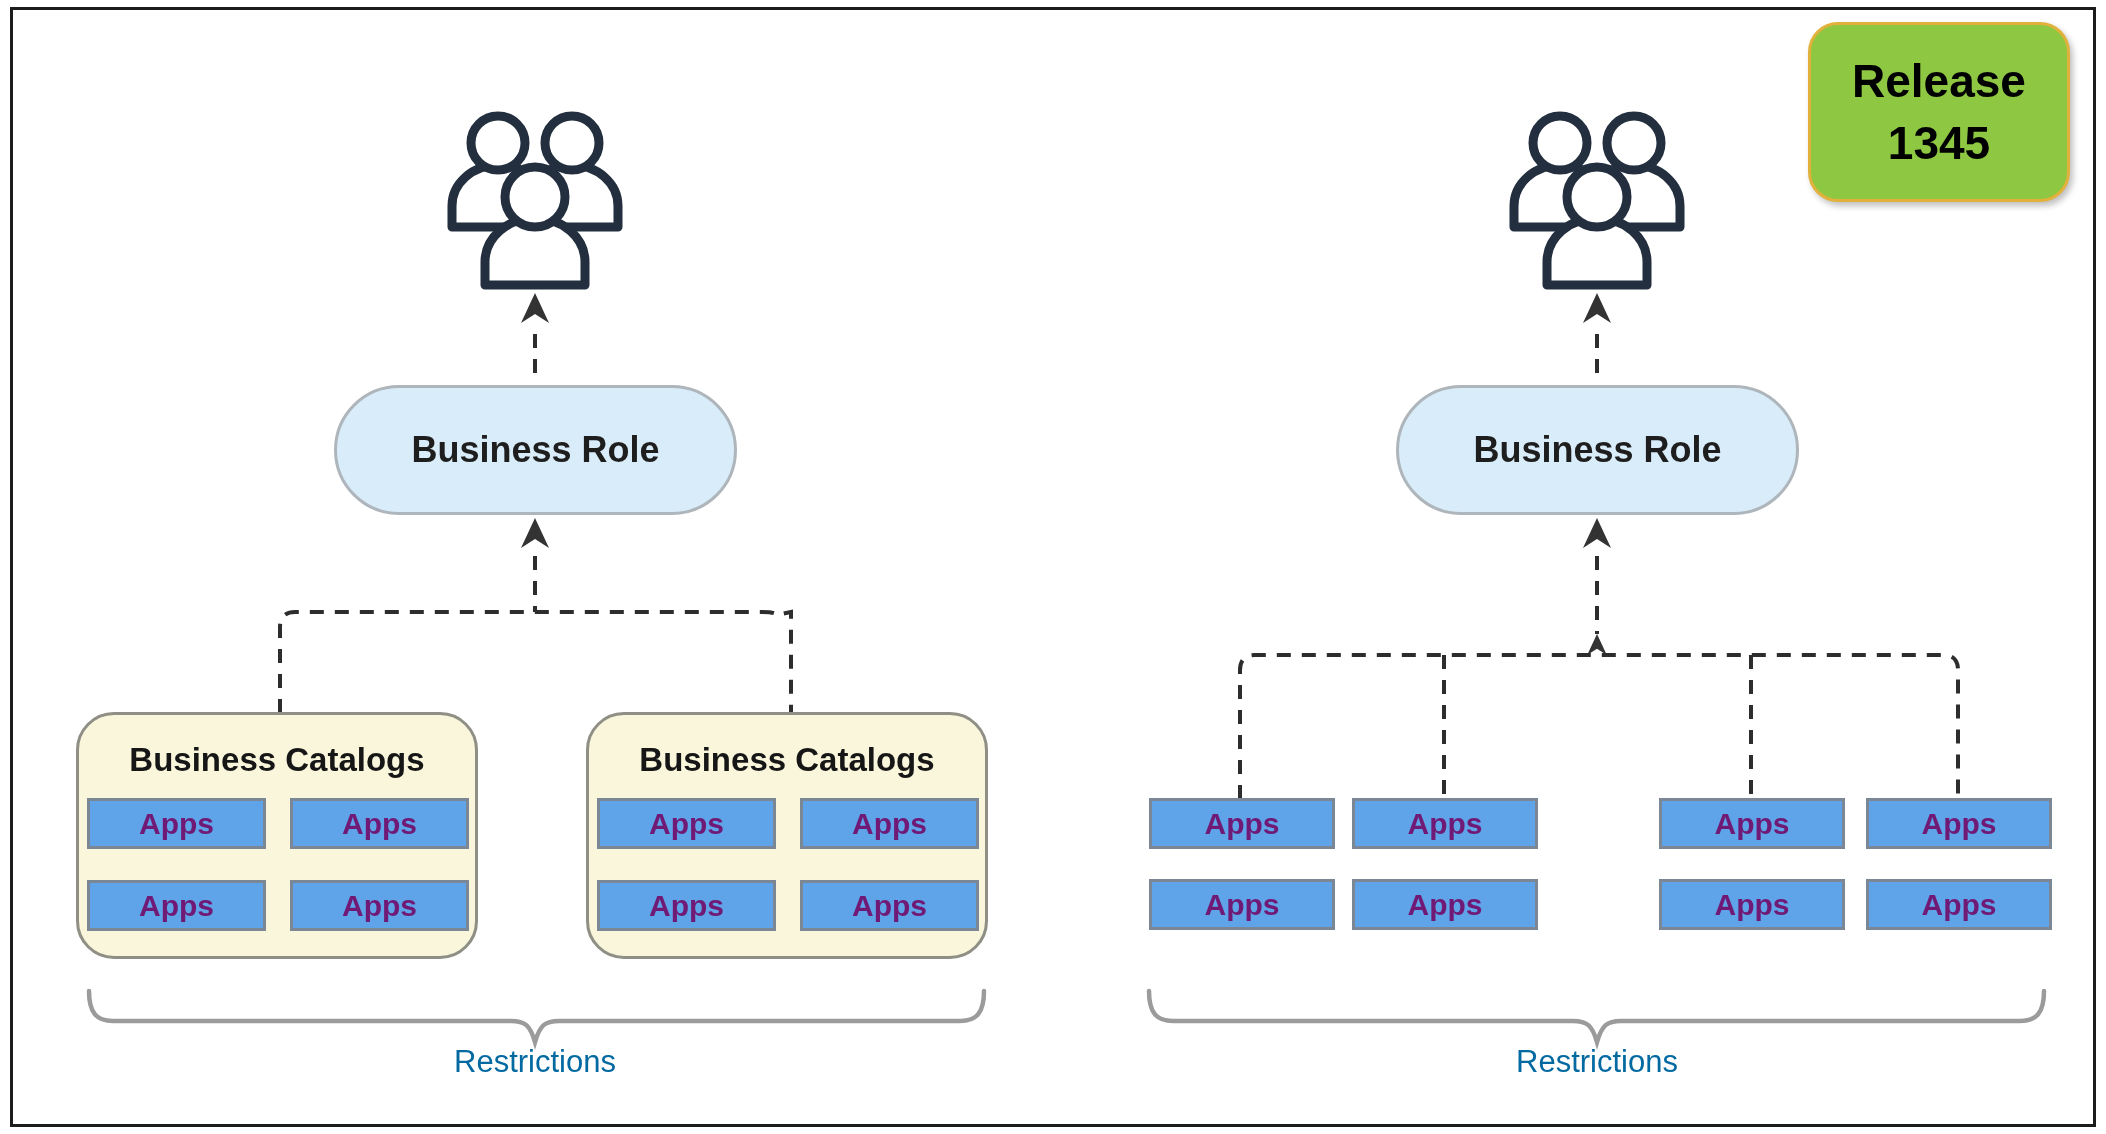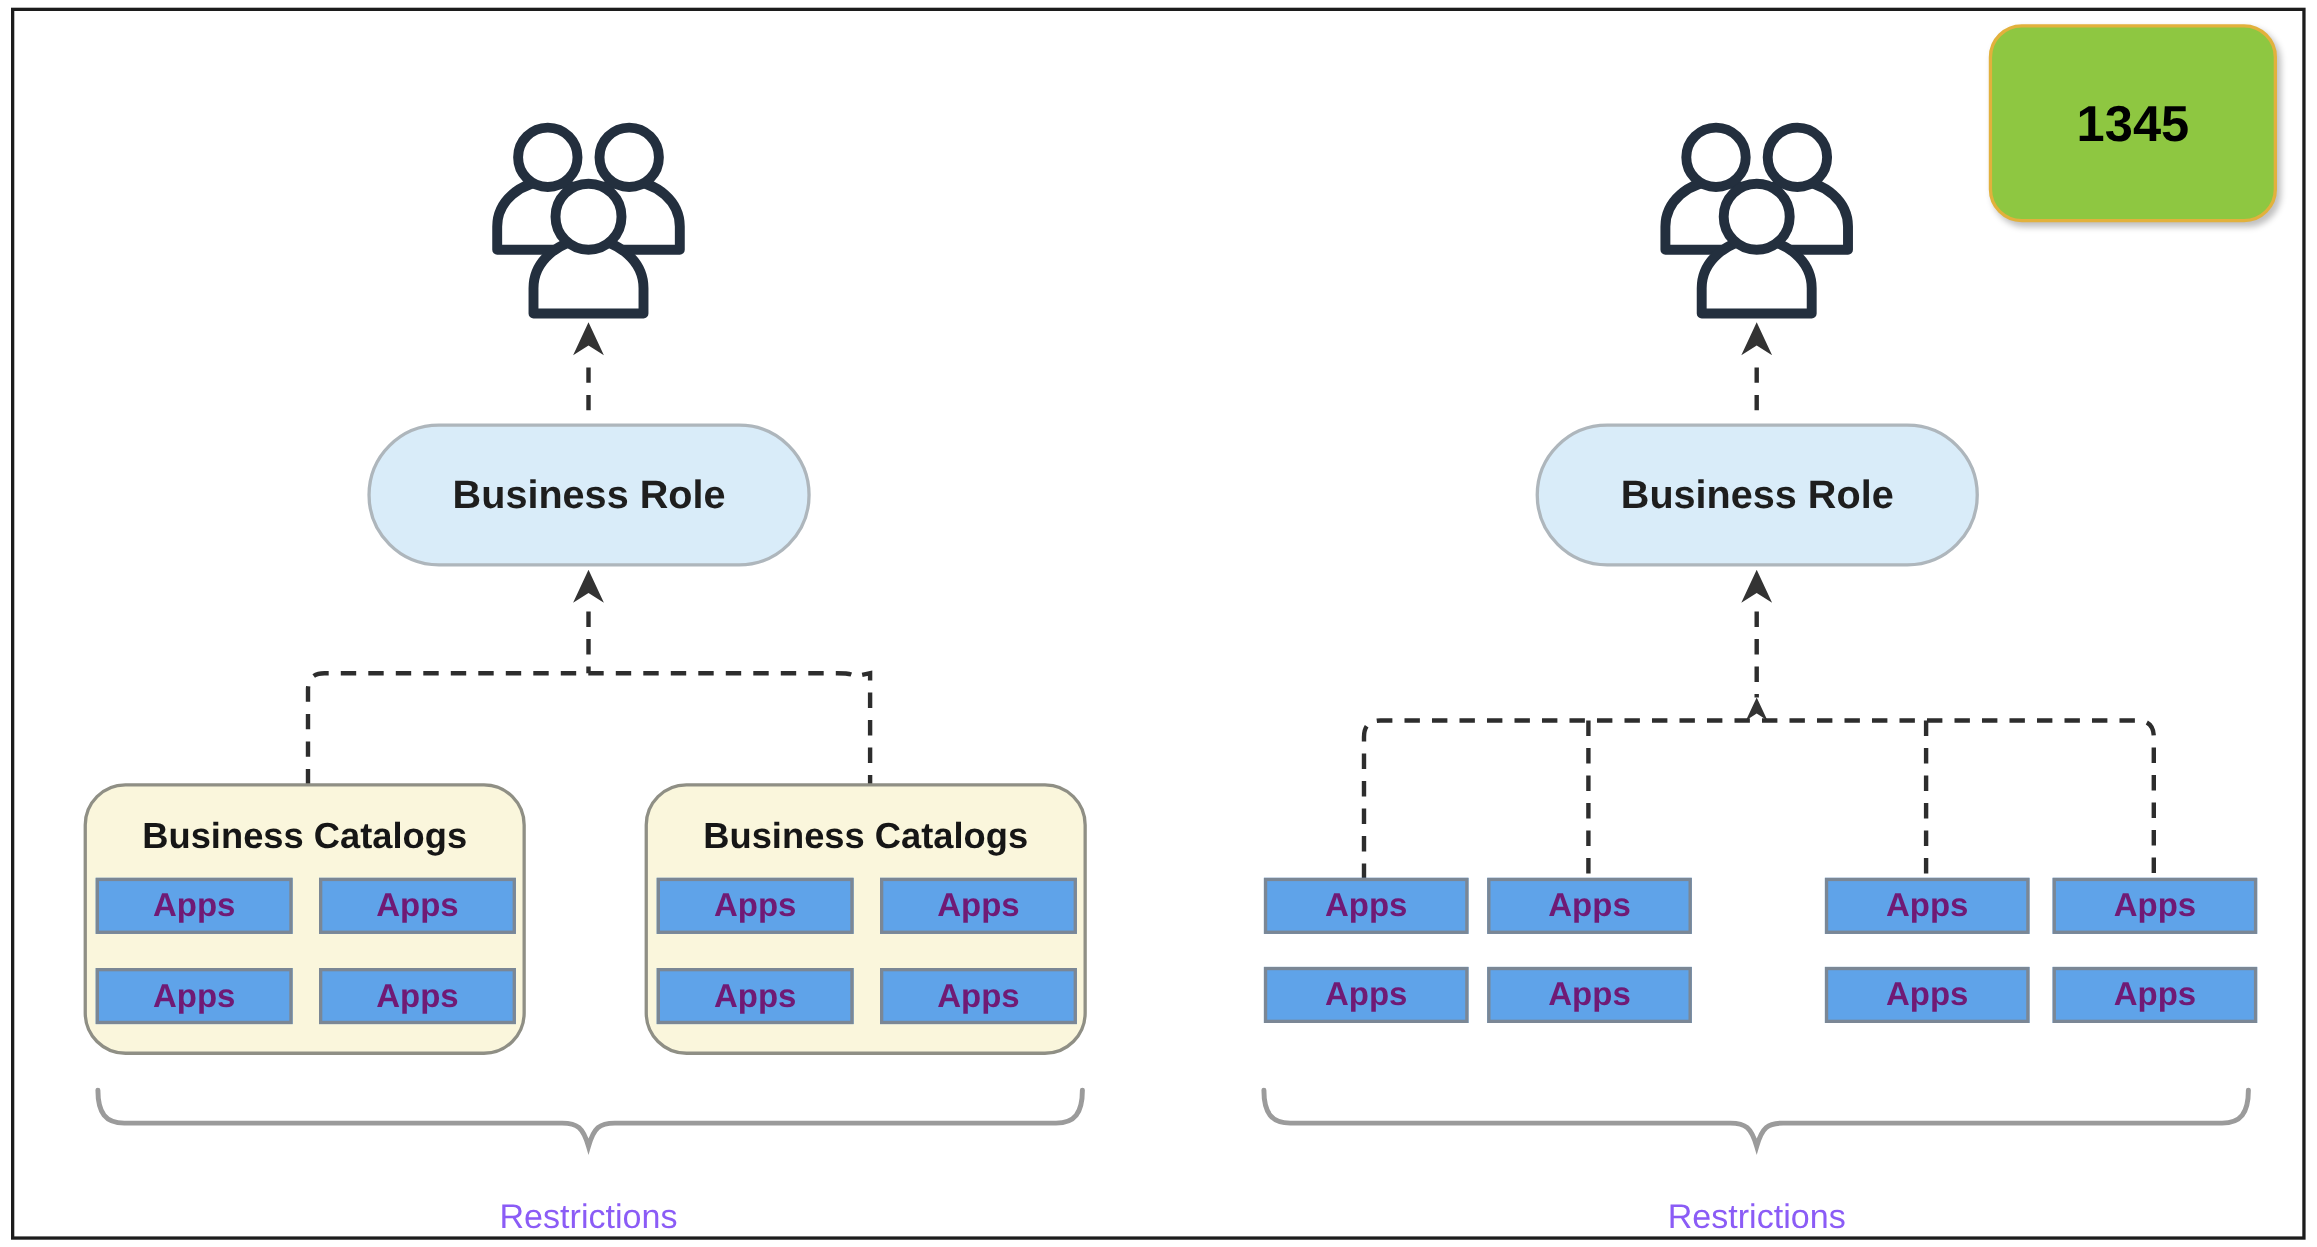--- a/index.html
+++ b/index.html
@@ -46,22 +46,22 @@
     display:flex;align-items:center;justify-content:center;
     color:#701a75;font-weight:700;font-size:30px;
   }
   .catalog .app{width:179px;height:51px;}
   .app.in-tl{left:8px;top:83px;}   .app.in-tr{left:211px;top:83px;}
   .app.in-bl{left:8px;top:165px;}  .app.in-br{left:211px;top:165px;}
 
   .app.free{width:186px;height:51px;}
 
   .restrictions{
-    position:absolute;width:400px;top:1088px;
-    text-align:center;font-size:31px;font-weight:400;color:#8b5cf6;
+    position:absolute;width:400px;top:1044px;
+    text-align:center;font-size:31px;font-weight:400;color:#0369a1;
   }
   .restrictions.left{left:335px;}
   .restrictions.right{left:1397px;}
 
   .badge{
     position:absolute;left:1808px;top:22px;width:262px;height:180px;
     box-sizing:border-box;border-radius:30px;
     background:#8EC741;border:3px solid #E2B13C;
     box-shadow:3px 4px 6px rgba(0,0,0,0.25);
     display:flex;flex-direction:column;align-items:center;justify-content:center;
@@ -135,15 +135,16 @@
 
   <div class="app free" style="left:1659px;top:798px;">Apps</div>
   <div class="app free" style="left:1866px;top:798px;">Apps</div>
   <div class="app free" style="left:1659px;top:879px;">Apps</div>
   <div class="app free" style="left:1866px;top:879px;">Apps</div>
 
   <div class="restrictions left">Restrictions</div>
   <div class="restrictions right">Restrictions</div>
 
   <div class="badge">
+    <span>Release</span>
     <span>1345</span>
   </div>
 </div>
 
 </body></html>

